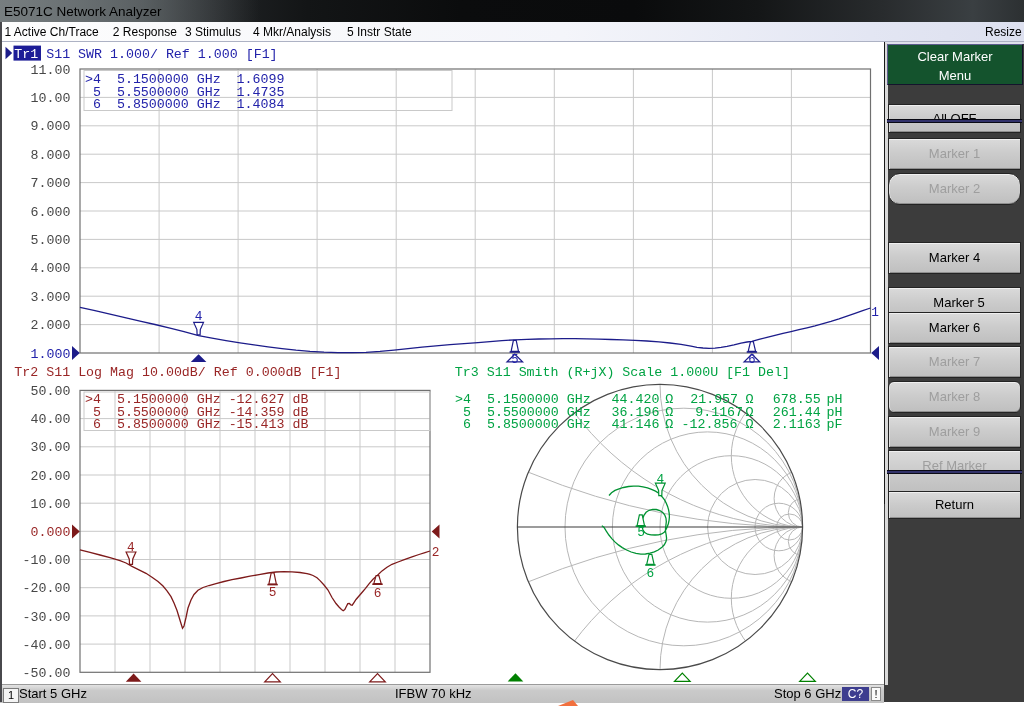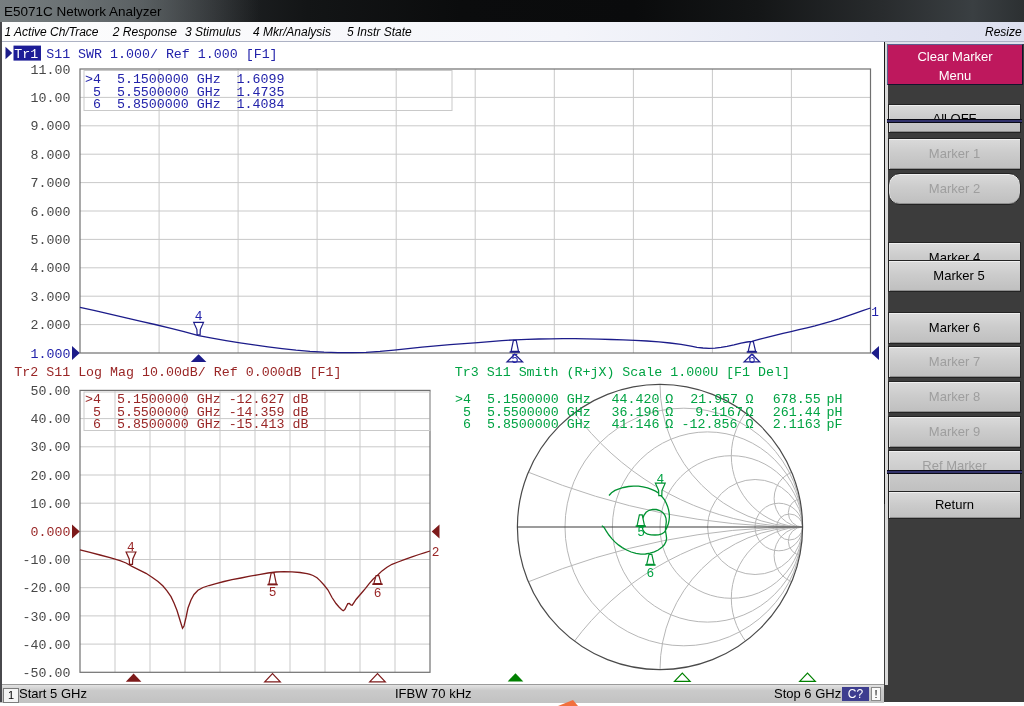--- a/index.html
+++ b/index.html
@@ -1,28 +1,28 @@
 <!DOCTYPE html>
 <html><head>
 <meta charset="utf-8">
 <style>
 html,body{margin:0;padding:0;width:1024px;height:706px;overflow:hidden;background:#fff;font-family:"Liberation Sans",sans-serif;}
 #titlebar{position:absolute;left:0;top:0;width:1024px;height:22px;background:linear-gradient(90deg,#43484b 0%,#383d40 8%,#24272a 18%,#131516 30%,#0b0c0d 45%,#0a0b0c 62%,#141617 74%,#282b2d 86%,#3a3f42 95%,#2c3032 100%);z-index:5;}
 #titleglow{position:absolute;left:0;top:0;width:260px;height:22px;background:linear-gradient(90deg,rgba(128,135,137,0.85) 0%,rgba(120,127,129,0.6) 55%,rgba(120,127,129,0) 100%);}
 #titletext{position:absolute;left:4px;top:0;height:22px;line-height:23px;font-size:13.5px;color:#000;}
 #menubar{position:absolute;left:0;top:22px;width:1024px;height:19px;background:linear-gradient(90deg,#fdfdfd 0%,#f4f5fa 55%,#e3e6f3 85%,#dde0ef 100%);border-bottom:1px solid #adb2c4;z-index:5;font-size:12px;color:#000;}
-.mi{position:absolute;top:0;height:19px;line-height:20px;font-style:italic;}
+.mi{position:absolute;top:0;height:19px;line-height:20px;}
 #sidebar{position:absolute;left:884px;top:42px;width:140px;height:660px;background:#3c3c3c;z-index:5;}
 #sstrip{position:absolute;left:1px;top:1px;width:3px;height:642px;background:#dadada;}
 #sline{position:absolute;left:0;top:0;width:1px;height:462px;background:#1a1a1a;}
 .sbtn{position:absolute;left:4px;width:133px;background:linear-gradient(180deg,#dadada 0%,#cccccc 45%,#bfbfbf 100%);border:1px solid #232323;box-sizing:border-box;box-shadow:inset 0 1px 0 #efefef,inset 1px 0 0 #e0e0e0,inset 0 -1px 0 #8f8f8f;text-align:center;font-size:13px;color:#000;margin-top:16px;}
 .sbtn.dis{color:#9e9e9e;}
 .sbtn.press{background:#4d4d4d;box-shadow:inset 0 1px 0 #2a2a2a,inset 1px 0 0 #303030,inset 0 -1px 0 #5d5d5d;color:#969696;border:1px solid #1f1f1f;}
 .navysep{position:absolute;left:3px;width:135px;height:4px;background:#32326a;border-top:1px solid #0a0a14;border-bottom:1px solid #0a0a14;box-sizing:border-box;}
-#cmm{position:absolute;left:3px;top:2px;width:136px;height:41px;background:#be185d;border:1px solid #14142c;border-top-color:#5c5c8c;border-left-color:#5c5c8c;box-sizing:border-box;color:#fff;font-size:13px;text-align:center;line-height:19px;padding-top:2px;}
+#cmm{position:absolute;left:3px;top:2px;width:136px;height:41px;background:#14532d;border:1px solid #14142c;border-top-color:#5c5c8c;border-left-color:#5c5c8c;box-sizing:border-box;color:#fff;font-size:13px;text-align:center;line-height:19px;padding-top:2px;}
 #statusbar{position:absolute;left:0;top:684px;width:884px;height:18px;background:linear-gradient(180deg,#e2e2e2 0%,#cacaca 30%,#c2c2c2 100%);border-top:1px solid #9a9a9a;z-index:5;font-size:13px;color:#000;}
 #cursor{position:absolute;left:558px;top:700px;width:0;height:0;border-left:15px solid transparent;border-right:5px solid transparent;border-bottom:6px solid #f2703e;z-index:7;}
 #chartsvg{position:absolute;left:0;top:0;z-index:1;}
 </style>
 </head>
 <body>
 <div id="titlebar">
     <div id="titleglow"></div>
     <div id="titletext">E5071C Network Analyzer</div>
   </div>
@@ -37,24 +37,24 @@
 <div id="sidebar">
 <div style="position:absolute;left:0;top:0;width:140px;height:2px;background:#dfe1ec;"></div>
 <div id="sstrip"></div>
 <div id="sline"></div>
 <div id="cmm">Clear Marker<br>Menu</div>
 <div class="sbtn" style="top:46px;height:29px;line-height:27px;">All OFF</div>
 <div class="navysep" style="top:77px;"></div>
 <div class="sbtn dis" style="top:80px;height:32px;line-height:30px;">Marker 1</div>
 <div class="sbtn dis" style="top:114.7px;height:32px;line-height:30px;border-radius:12px;">Marker 2</div>
 <div class="sbtn" style="top:184.1px;height:32px;line-height:30px;">Marker 4</div>
-<div class="sbtn" style="top:202px;height:32px;line-height:30px;padding-left:9px;">Marker 5</div>
+<div class="sbtn" style="top:229px;height:32px;line-height:30px;padding-left:9px;">Marker 5</div>
 <div class="sbtn" style="top:253.5px;height:32px;line-height:30px;">Marker 6</div>
 <div class="sbtn dis" style="top:288.2px;height:32px;line-height:30px;">Marker 7</div>
-<div class="sbtn dis" style="top:322.9px;height:32px;line-height:30px;">Marker 8</div>
+<div class="sbtn dis" style="top:322.9px;height:32px;line-height:30px;border-radius:6px;">Marker 8</div>
 <div class="sbtn dis" style="top:357.6px;height:32px;line-height:30px;">Marker 9</div>
 <div class="sbtn dis" style="top:392.3px;height:44px;line-height:30px;">Ref Marker</div>
 <div class="navysep" style="top:428px;"></div>
 <div class="sbtn" style="top:433px;height:28px;line-height:26px;">Return</div>
 </div>
 <div id="statusbar">
 <span style="position:absolute;left:3px;top:3px;width:14px;height:13px;border:1px solid #7c7c7c;background:#f4f4f4;text-align:center;font-size:11px;line-height:13px;">1</span>
 <span style="position:absolute;left:19px;top:1px;">Start 5 GHz</span>
 <span style="position:absolute;left:395px;top:1px;">IFBW 70 kHz</span>
 <span style="position:absolute;left:774px;top:1px;">Stop 6 GHz</span>

